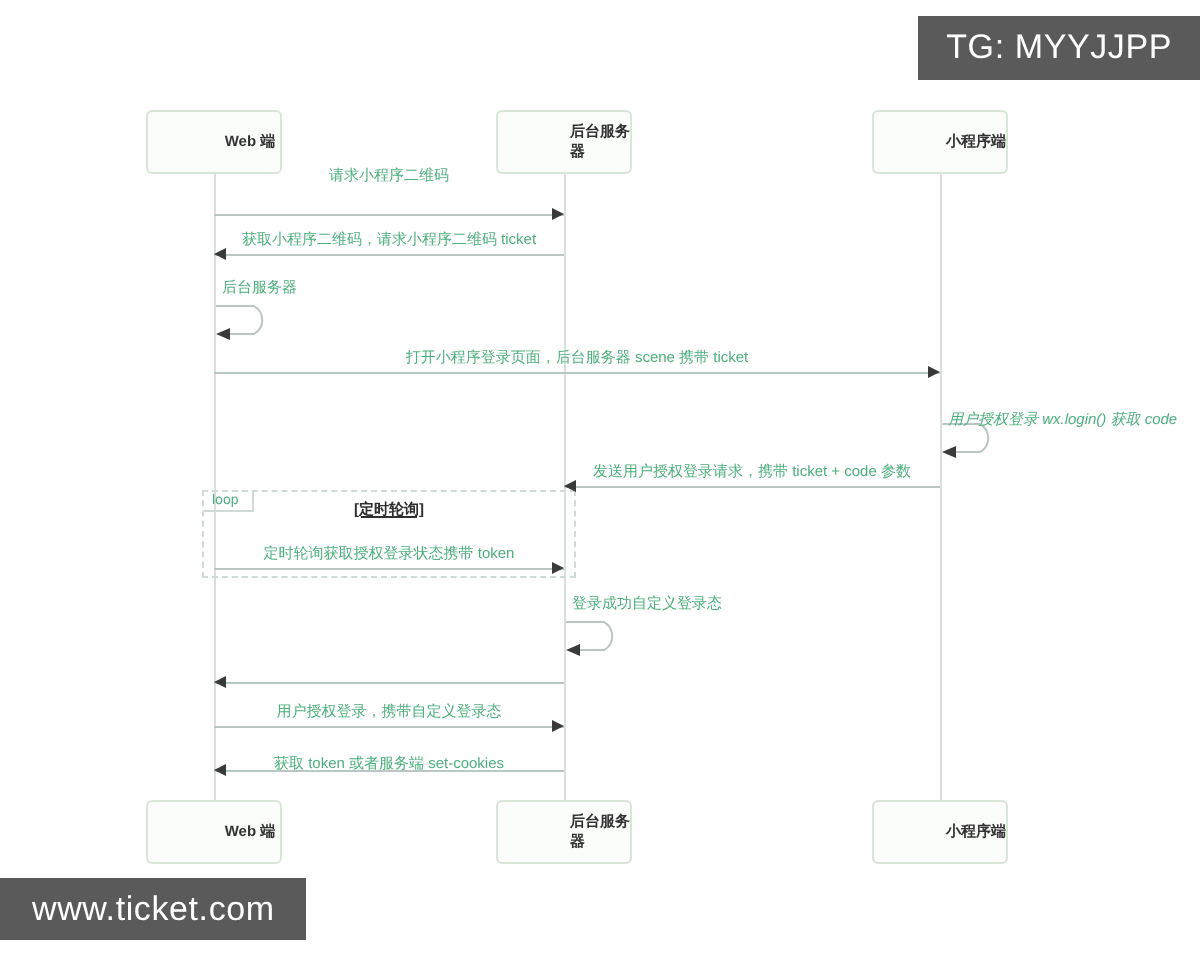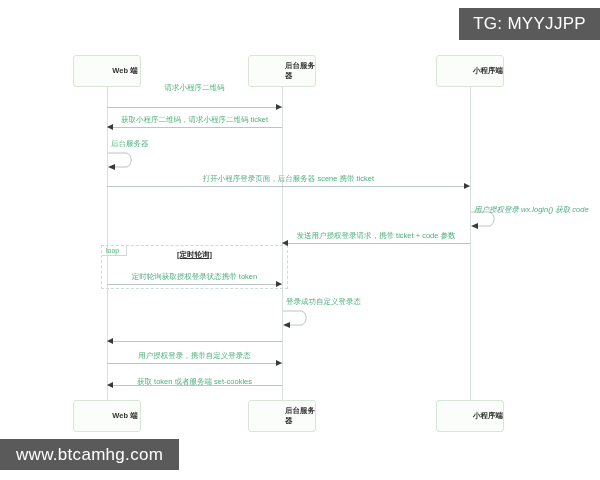--- a/index.html
+++ b/index.html
@@ -126,13 +126,13 @@
     <div class="msg-label" style="left: 107px; width: 175px; top: 329px; margin-top: 48px;">获取 token 或者服务端 set-cookies</div>
     <div class="msg" style="left: 107px; top: 363px; width: 175px;"></div>
     <div class="arrowhead right" style="top: 360px; left: 276px;"></div>
     <div class="msg-label" style="left: 107px; width: 175px; top: 351px;">用户授权登录，携带自定义登录态</div>
     <div class="msg" style="left: 107px; top: 385px; width: 175px;"></div>
     <div class="arrowhead left" style="top: 382px; left: 107px;"></div>
   </div>
 
 <div class="wm" id="wm-top">TG: MYYJJPP</div>
 
-<div class="wm" id="wm-bottom">www.btcamhg.com</div>
+<div class="wm" id="wm-bottom">www.ticket.com</div>
 
 </body></html>

